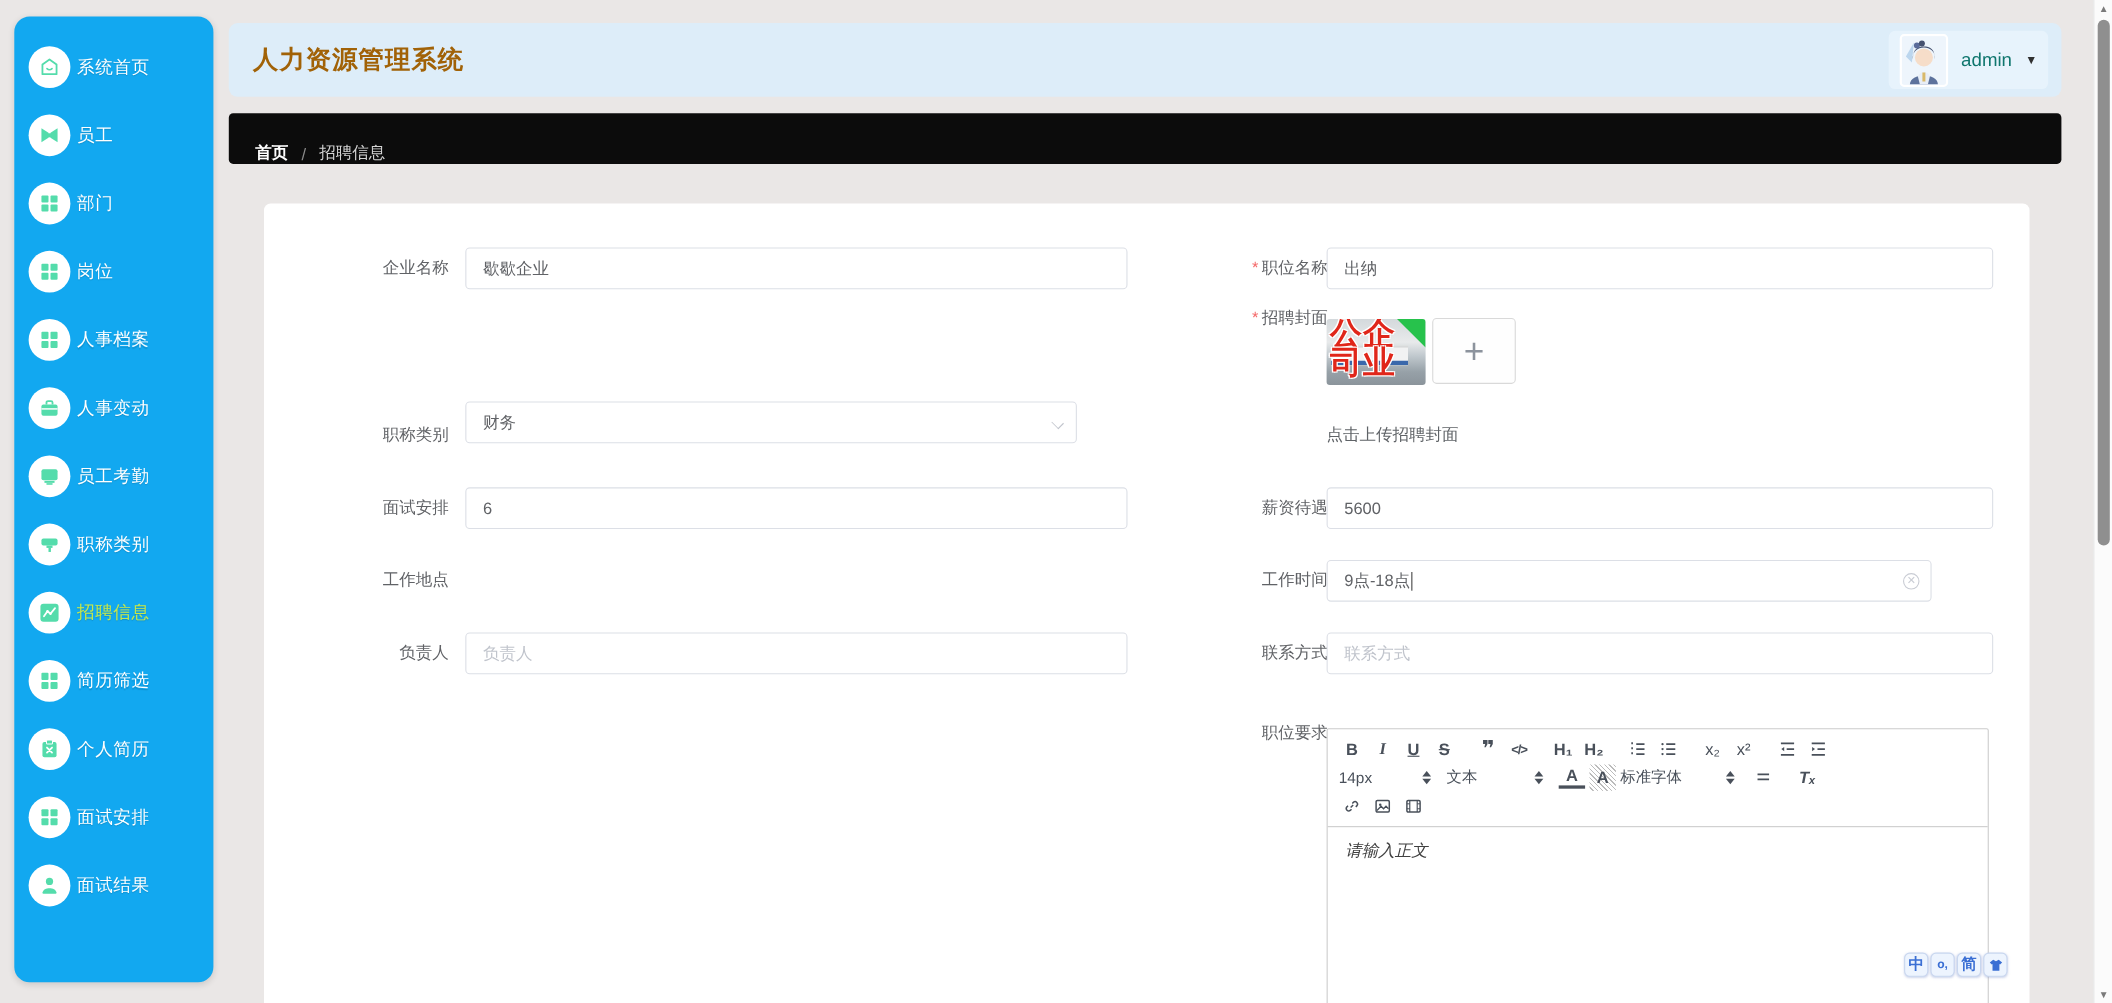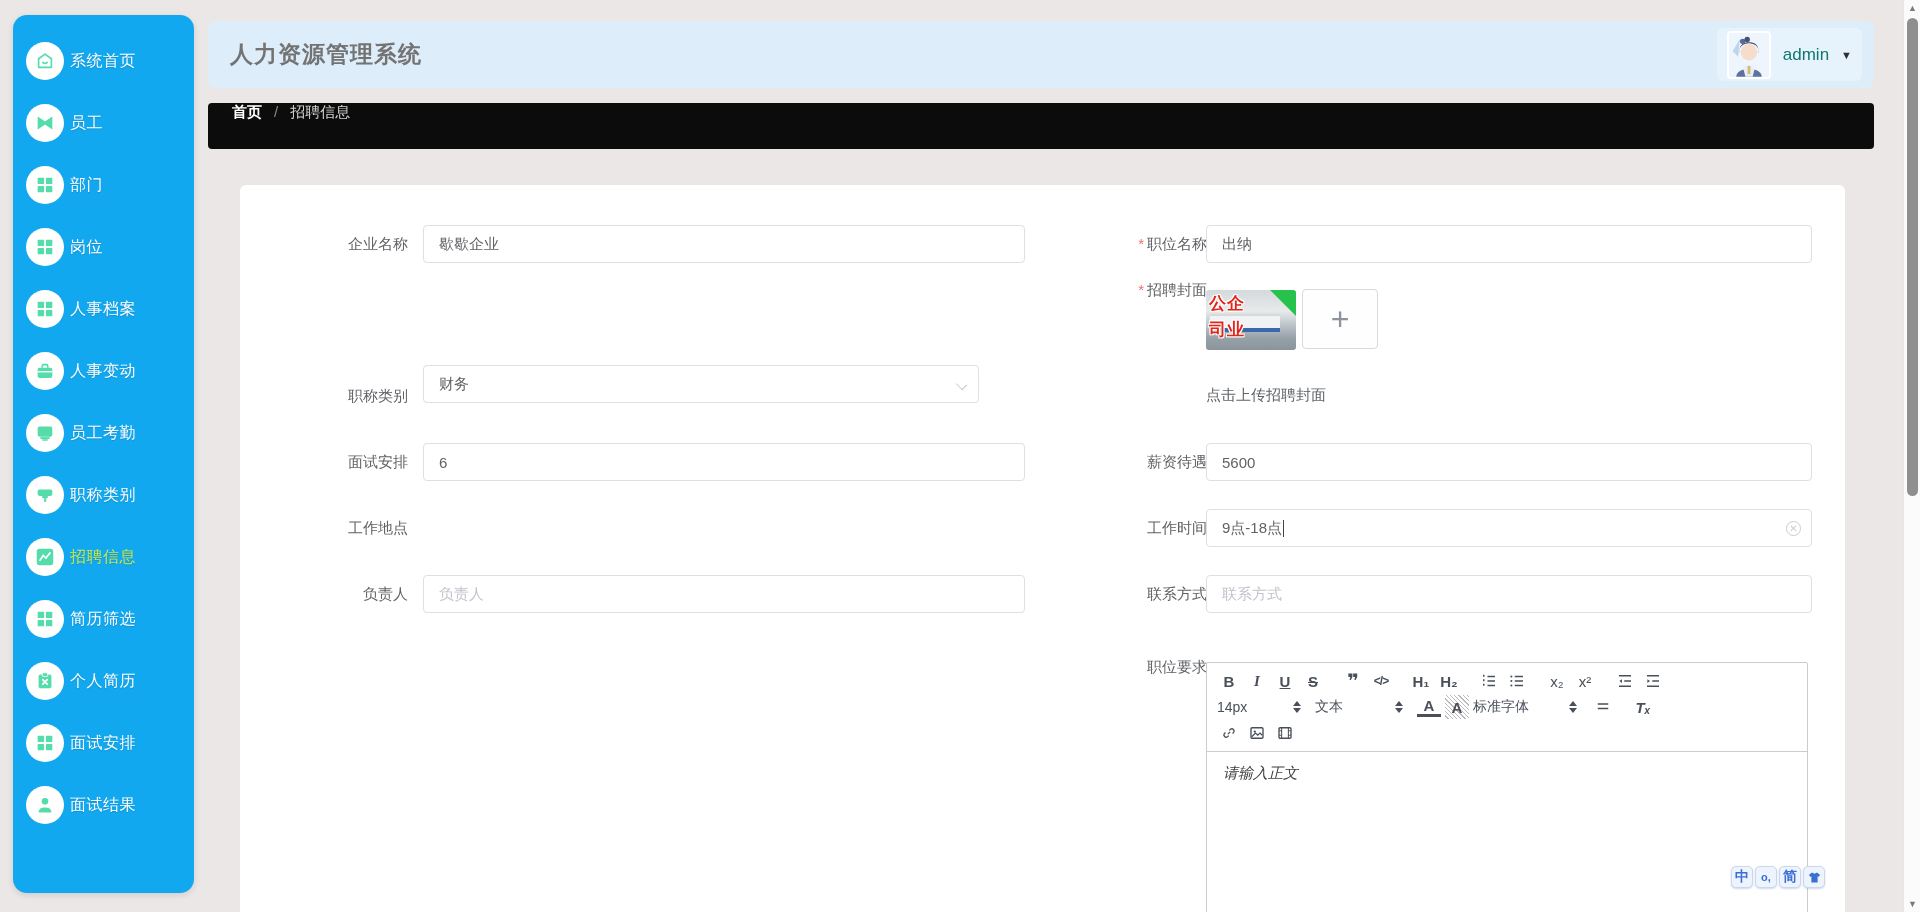--- a/index.html
+++ b/index.html
@@ -29,34 +29,34 @@
   .nav-circle { width:38px; height:38px; background:#fff; border-radius:50%;
     display:flex; align-items:center; justify-content:center; flex:0 0 38px; }
   .nav-circle svg { width:22px; height:22px; display:block; }
   .nav-label { color:#fff; font-size:16px; margin-left:6px; letter-spacing:.5px;
     text-shadow:0 1px 1px rgba(0,0,0,.15); white-space:nowrap; }
   .nav-item.active .nav-label { color:#c6e94b; }
 
   
   .header { position:absolute; left:208px; top:21px; width:1666px; height:67px;
     background:#ddedf9; border-radius:8px; display:flex; align-items:center; }
-  .header-title { font-size:23px; font-weight:700; color:#737373; margin-left:22px;
+  .header-title { font-size:23px; font-weight:700; color:#a16207; margin-left:22px;
     letter-spacing:1px; }
   .user-chip { position:absolute; right:12px; top:7px; height:53px;
     display:flex; align-items:center; gap:12px; padding:0 10px; cursor:pointer;
     background:#e7f3fc; border-radius:6px; }
   .avatar { width:44px; height:48px; border-radius:4px; overflow:hidden;
     background:#eef5fc; border:2px solid #fff; }
   .avatar svg { width:100%; height:100%; display:block; }
   .user-name { font-size:17px; color:#0f766e; }
   .user-caret { font-size:11px; color:#303030; }
 
   
   .breadcrumb { position:absolute; left:208px; top:103px; width:1666px; height:46px;
-    background:#0c0c0c; border-radius:4px; display:flex; align-items:flex-start;
+    background:#0c0c0c; border-radius:4px; display:flex; align-items:flex-end;
     padding-left:24px; font-size:15px; }
   .bc-home { color:#ffffff; font-weight:700; cursor:pointer; }
   .bc-sep { color:#8a8a8a; margin:0 12px; }
   .bc-current { color:#d4d4d4; }
 
   
   .card { position:absolute; left:240px; top:185px; width:1605px; height:727px;
     background:#ffffff; border-radius:6px 6px 0 0; }
 
   
@@ -82,31 +82,31 @@
   .lab-company { left:8px; top:40px; }     .in-company { left:183px; top:40px; width:602px; }
   .lab-titlecat { left:8px; top:192px; }   .in-titlecat { left:183px; top:180px; width:556px; cursor:pointer; }
   .lab-headcount { left:8px; top:258px; }  .in-headcount { left:183px; top:258px; width:602px; }
   .lab-location { left:8px; top:324px; }   .in-location { left:183px; top:324px; width:602px; }
   .lab-manager { left:8px; top:390px; }    .in-manager { left:183px; top:390px; width:602px; }
 
   
   .lab-position { left:807px; top:40px; }  .in-position { left:966px; top:40px; width:606px; }
   .lab-cover { left:807px; top:86px; }
   .lab-salary { left:807px; top:258px; }   .in-salary { left:966px; top:258px; width:606px; }
-  .lab-worktime { left:807px; top:324px; } .in-worktime { left:966px; top:324px; width:606px; }
+  .lab-worktime { left:807px; top:324px; } .in-worktime { left:966px; top:324px; width:550px; }
   .lab-contact { left:807px; top:390px; }  .in-contact { left:966px; top:390px; width:606px; }
   .lab-require { left:807px; top:463px; }
 
   
   .cover-thumb { position:absolute; left:966px; top:105px; width:90px; height:60px;
     border-radius:3px; overflow:hidden; cursor:pointer;
     background:linear-gradient(180deg,#d4d9dc 0%,#e8eaeb 35%,#c2cacf 55%,#97a1a8 80%,#8b949b 100%); }
   .cover-thumb .bldg { position:absolute; left:4px; top:24px; width:70px; height:18px;
     background:#f1f2f3; border-top:2px solid #d7d9da; box-shadow:inset 0 -4px 0 #3a68ab; }
-  .cover-thumb .txt { position:absolute; left:3px; top:1px; font-size:17px; line-height:26px;
+  .cover-thumb .txt { position:absolute; left:3px; top:1px; font-size:29px; line-height:26px;
     font-weight:700; color:#e0261a; letter-spacing:1px; white-space:nowrap;
     text-shadow:-1px -1px 0 #fff,1px -1px 0 #fff,-1px 1px 0 #fff,1px 1px 0 #fff; }
   .cover-thumb .tri { position:absolute; right:0; top:0; width:0; height:0;
     border-top:26px solid #27c24c; border-left:26px solid transparent; }
   .upload-box { position:absolute; left:1062px; top:104px; width:76px; height:60px;
     border:1px solid #d9d9d9; border-radius:4px; background:#fefefe; cursor:pointer;
     display:flex; align-items:center; justify-content:center; }
   .upload-box .plus { font-size:32px; font-weight:300; color:#8c939d; line-height:1; }
   .cover-hint { position:absolute; left:966px; top:201px; font-size:15px; color:#5f6367; }
 

